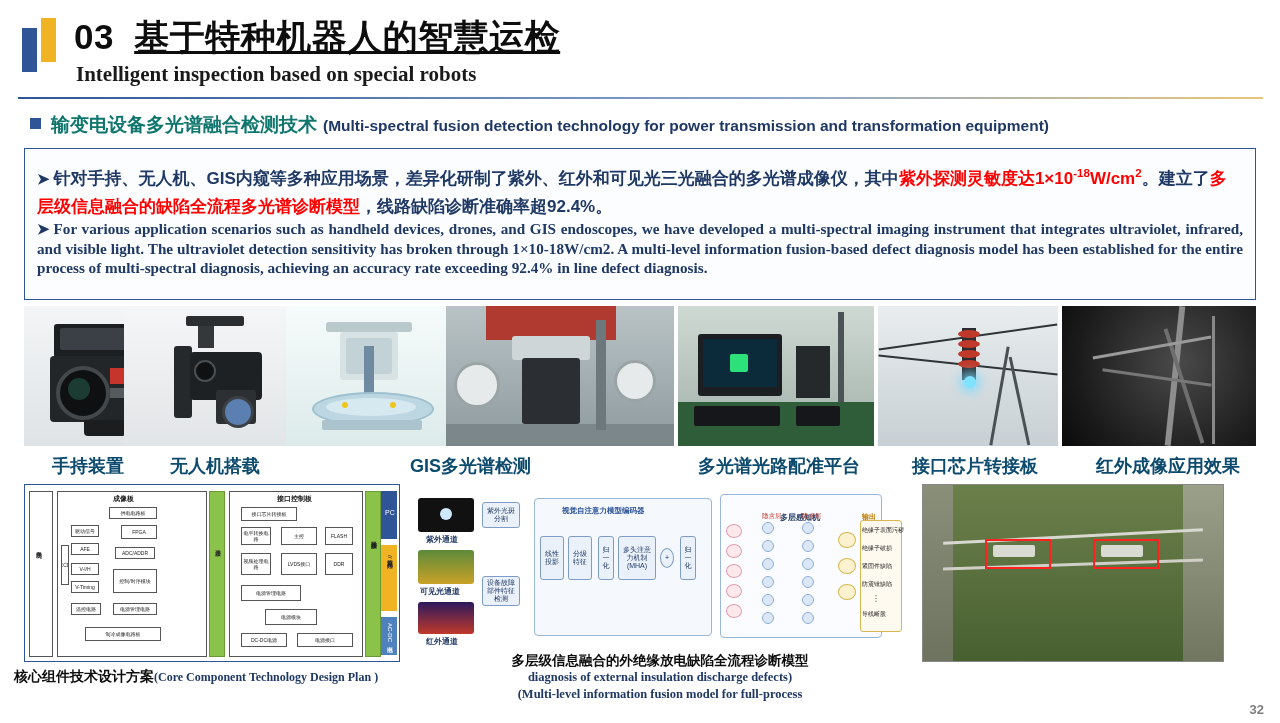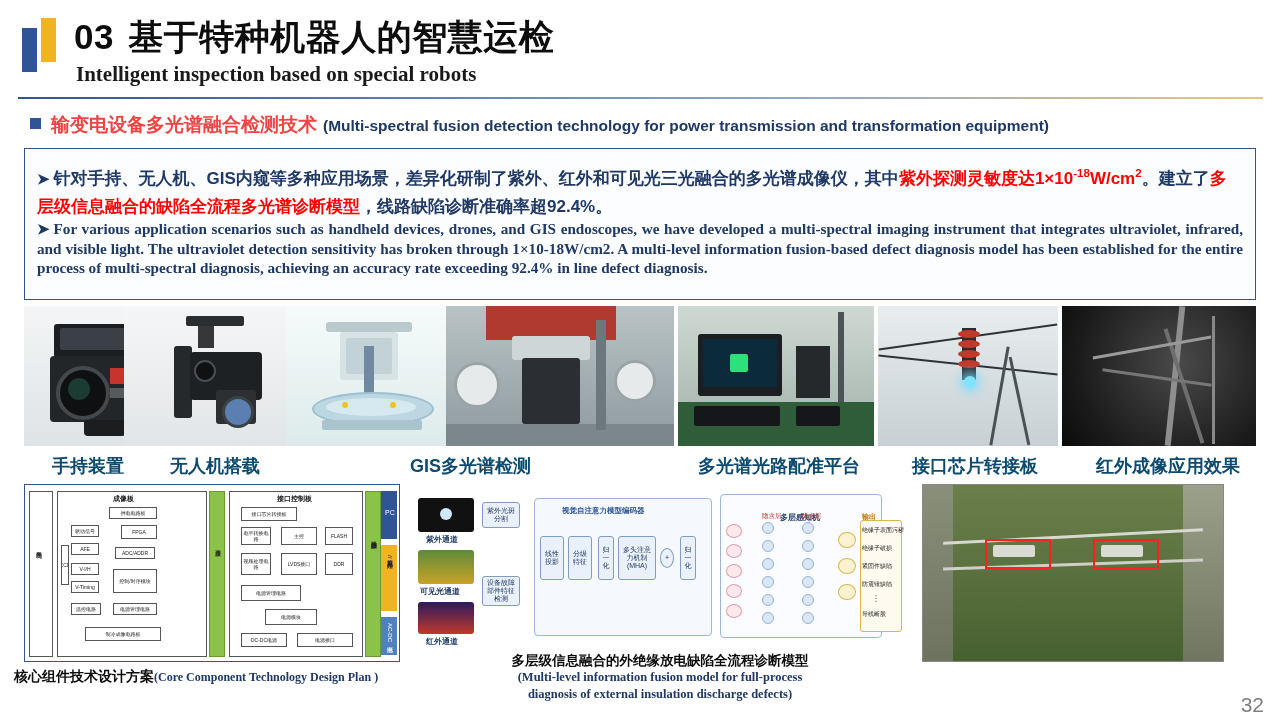--- a/index.html
+++ b/index.html
@@ -78,21 +78,21 @@
     width: 11px; height: 11px;
     background: #2f5597;
     margin-right: 10px;
     position: relative;
     top: -2px;
     flex: 0 0 auto;
   }
   .sec-cn {
     font-size: 19px;
     font-weight: bold;
-    color: #ef4444;
+    color: #0f766e;
   }
   .sec-en {
     font-size: 15.5px;
     font-weight: bold;
     color: #1f3864;
     margin-left: 6px;
   }
 
   
   .textbox {
@@ -161,23 +161,23 @@
     text-align: center;
   }
   .blk-cap .en {
     font-family: "Liberation Serif", serif;
     color: #1f3864;
   }
 
   .pagenum {
     position: absolute;
     right: 16px; bottom: 6px;
-    font-size: 21px;
+    font-size: 13px;
     color: #7f7f7f;
-    font-weight: normal;
+    font-weight: bold;
   }
 
   
   .dbox {
     position: absolute;
     box-sizing: border-box;
     border: 1px solid #555;
     background: #fff;
     font-size: 5px;
     color: #222;
@@ -224,21 +224,21 @@
 
 <div class="slide">
 
   <div class="header">
     <div class="hdr-bars">
       <div class="b1"></div>
         <div class="b2"></div>
     </div>
     <div class="hdr-num-title">
       <span>03</span>
-      <span style="margin-left:4px;">基于特种机器人的智慧运检</span>
+      <span style="margin-left:10px;text-decoration:underline;">基于特种机器人的智慧运检</span>
     </div>
     <div class="hdr-sub">Intelligent inspection based on special robots</div>
     <div class="hdr-rule"></div>
   </div>
 
   <div class="sec-head">
     <span class="sec-bullet"></span>
     <span class="sec-cn">输变电设备多光谱融合检测技术</span>
     <span class="sec-en">(Multi-spectral fusion detection technology for power transmission and transformation equipment)</span>
   </div>
@@ -448,22 +448,22 @@
     <div class="dlabel" style="left:452px;top:42px;font-size:6px;">绝缘子表面污秽</div>
     <div class="dlabel" style="left:452px;top:60px;font-size:6px;">绝缘子破损</div>
     <div class="dlabel" style="left:452px;top:78px;font-size:6px;">紧固件缺陷</div>
     <div class="dlabel" style="left:452px;top:96px;font-size:6px;">防震锤缺陷</div>
     <div class="dlabel" style="left:452px;top:126px;font-size:6px;">导线断股</div>
     <div class="dlabel" style="left:462px;top:110px;font-size:8px;">⋮</div>
   </div>
 
   <div class="blk-cap" style="left:440px; top:652px; width:440px; font-size:13.5px; line-height:17px; text-align:center;">
     <div>多层级信息融合的外绝缘放电缺陷全流程诊断模型</div>
+    <div class="en" style="font-size:12.5px;">diagnosis of external insulation discharge defects)</div>
     <div class="en" style="font-size:12.5px;">(Multi-level information fusion model for full-process</div>
-    <div class="en" style="font-size:12.5px;">diagnosis of external insulation discharge defects)</div>
   </div>
 
   <div class="photo" style="left:922px; top:484px; width:300px; height:176px; border:1px solid #888;">
     <div class="ph-bg" style="background:linear-gradient(#6b7f4a 0%, #5c7240 45%, #47602f 100%);"></div>
     <div style="position:absolute;left:0;top:0;width:30px;height:176px;background:linear-gradient(#8a8f7a,#6e7360);"></div>
     <div style="position:absolute;left:260px;top:0;width:40px;height:176px;background:linear-gradient(#9aa08a,#707660);"></div>
     <div style="position:absolute;left:20px;top:50px;width:260px;height:3px;background:#d8d8d0;transform:rotate(-3deg);"></div>
     <div style="position:absolute;left:20px;top:78px;width:260px;height:3px;background:#cfcfc7;transform:rotate(-2deg);"></div>
 
     <div style="position:absolute;left:62px;top:54px;width:62px;height:26px;border:2px solid #ff2020;"></div>

